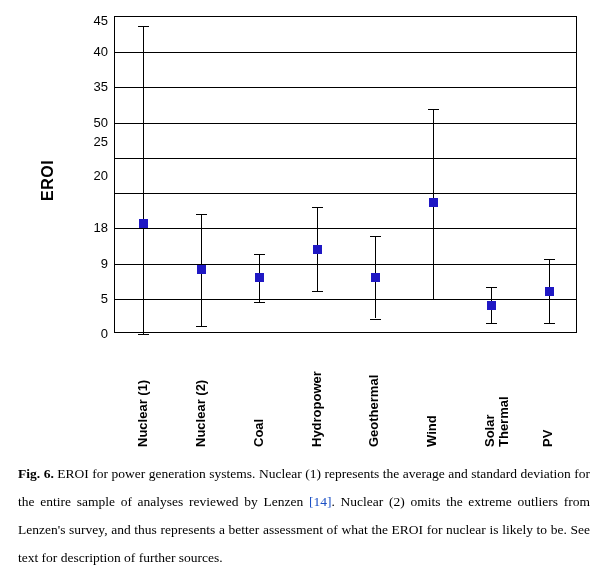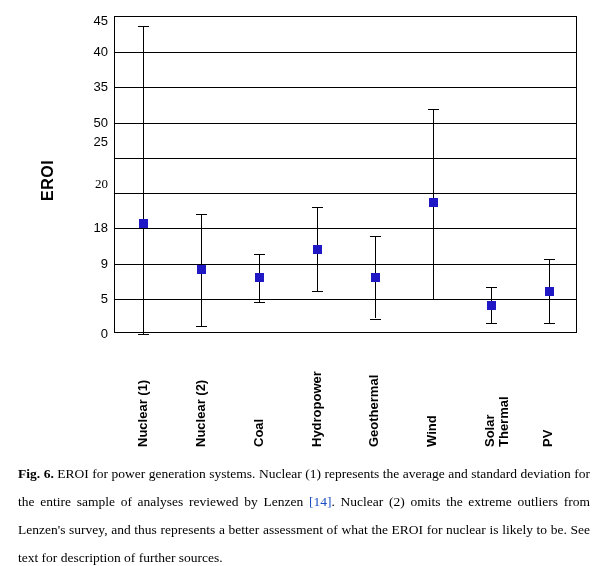--- a/index.html
+++ b/index.html
@@ -157,21 +157,21 @@
 
   <div id="chart-figure">
 
     <div id="y-axis-title">EROI</div>
 
     <div id="ylabels">
         <div style="top: 317px;">0</div>
         <div style="top: 281.778px;">5</div>
         <div style="top: 246.556px;">9</div>
         <div style="top: 211.333px;">18</div>
-        <div style="top: 167px; font-family: Liberation Serif, serif;">20</div>
+        <div style="top: 159px;">20</div>
         <div style="top: 125px;">25</div>
         <div style="top: 105.667px;">50</div>
         <div style="top: 70.4444px;">35</div>
         <div style="top: 35.2222px;">40</div>
         <div style="top: 4px;">45</div>
       </div>
 
     <div id="plot">
       <div id="gridlines">
           <div class="gridline" style="top: 281.778px;"></div>

